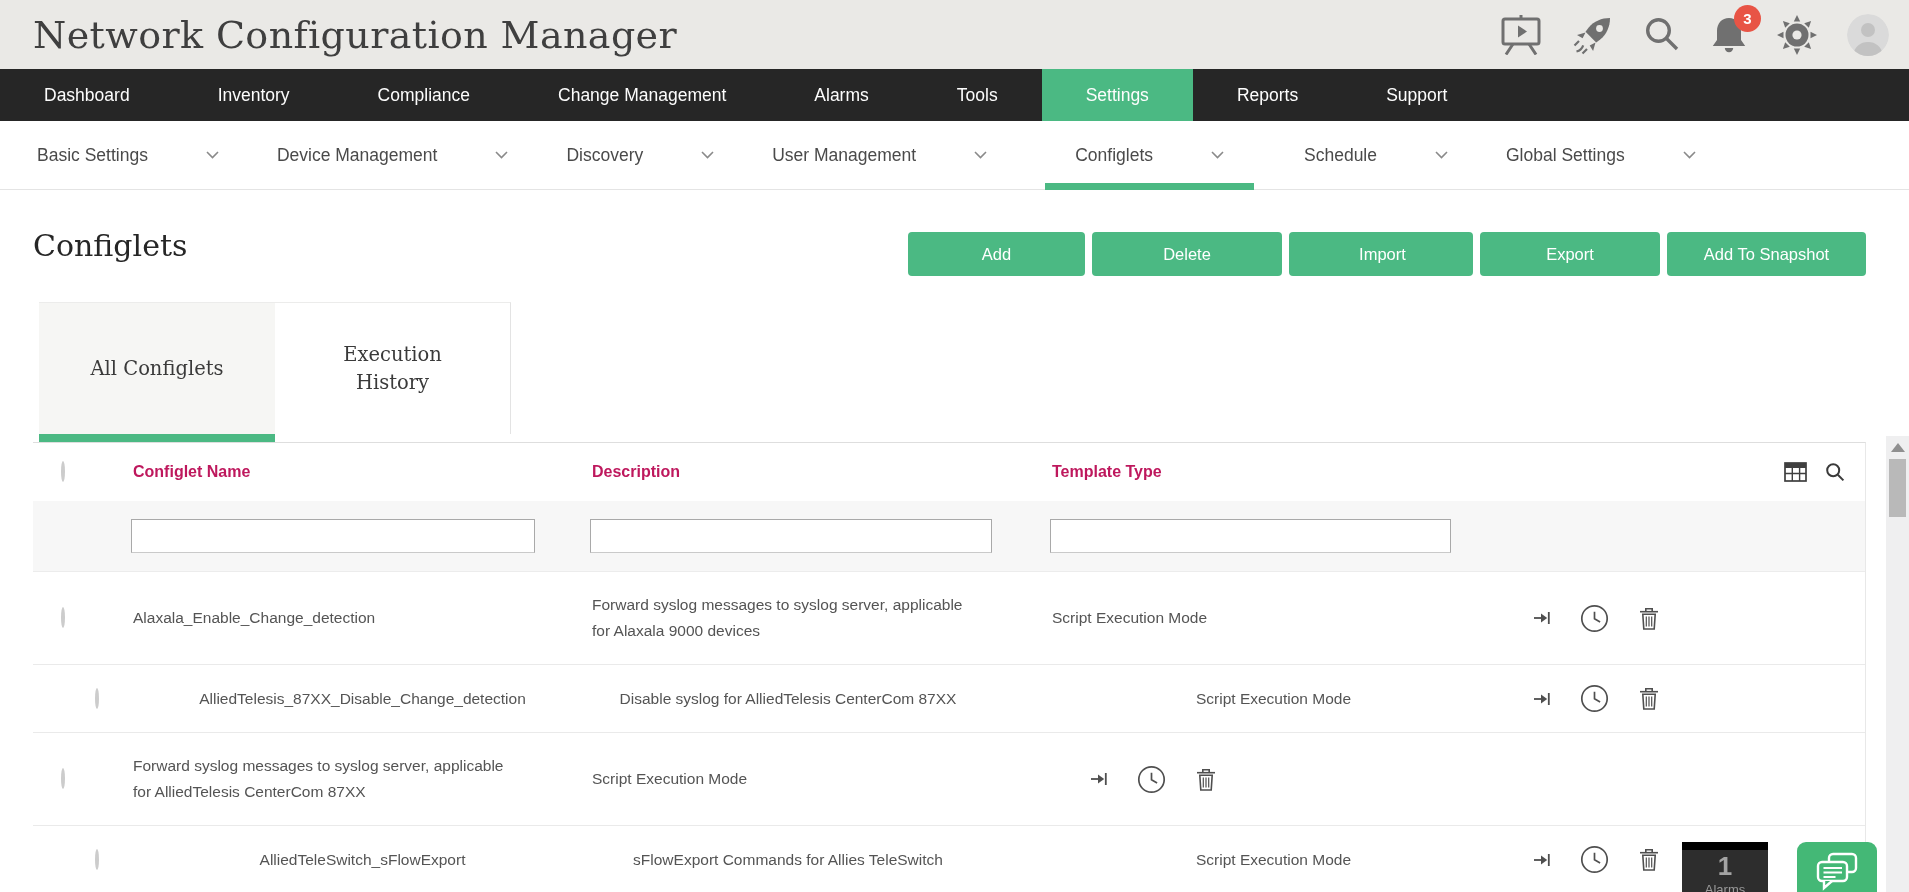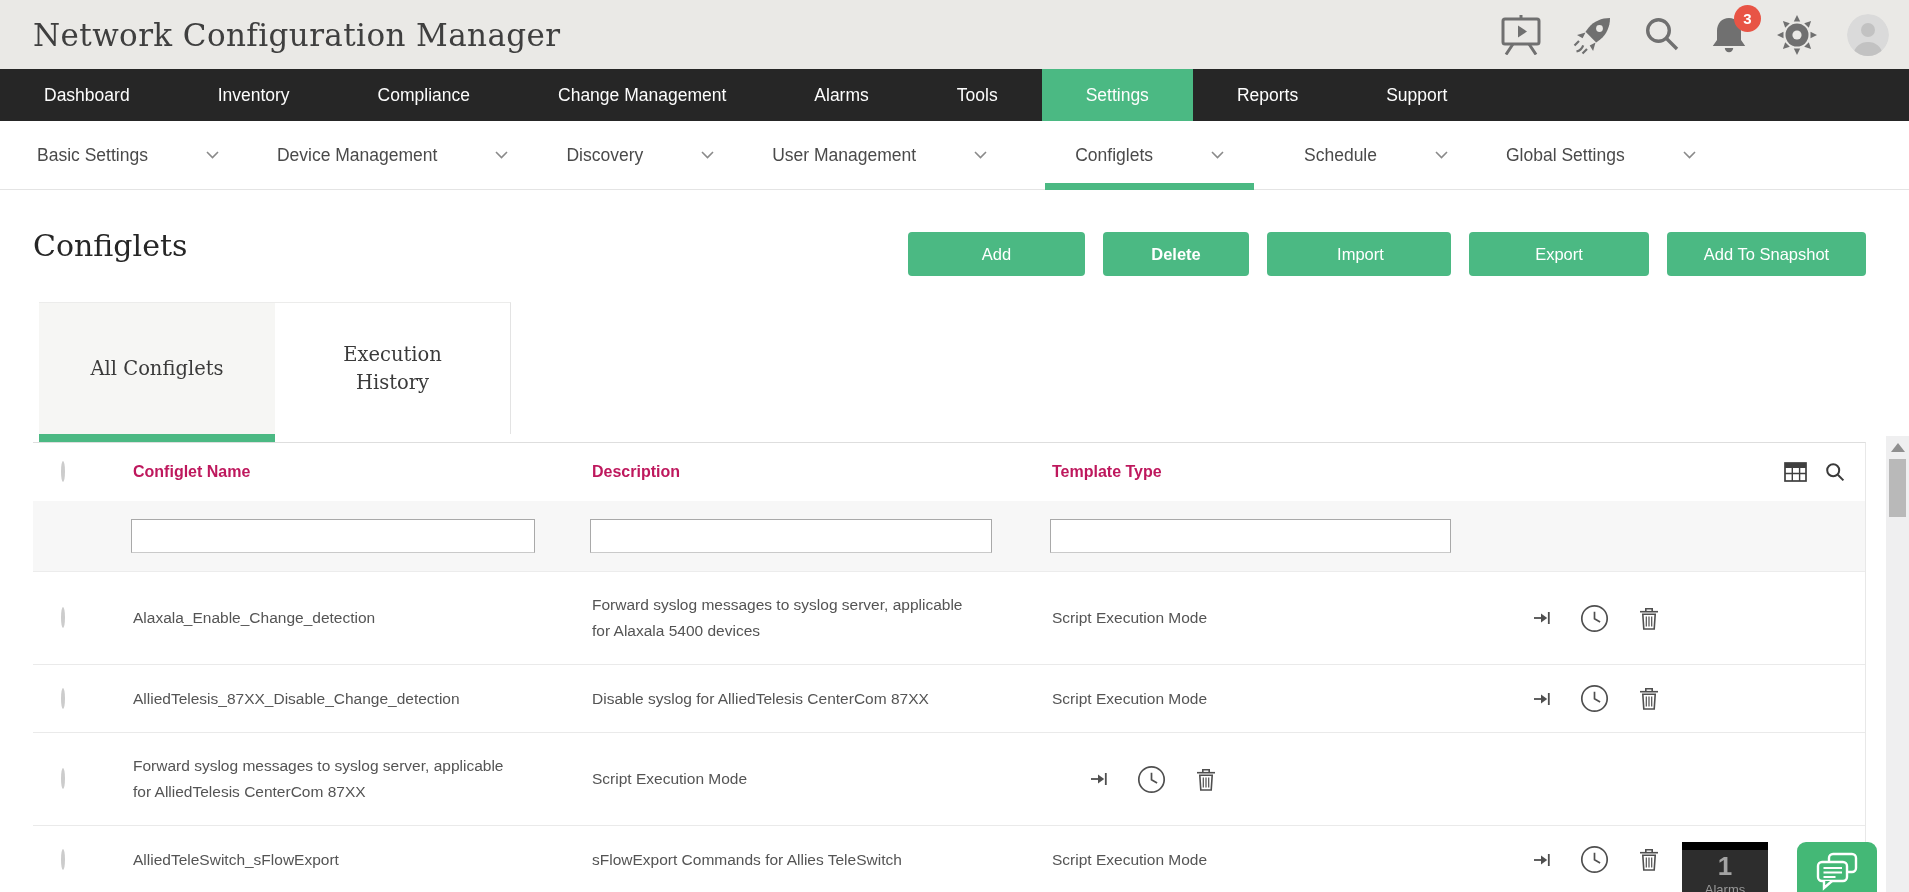--- a/index.html
+++ b/index.html
@@ -3,21 +3,21 @@
 <meta charset="utf-8">
 <style>
   html,body{margin:0;padding:0;background:#fff;}
   .screen{position:relative;width:1909px;height:892px;overflow:hidden;background:#fff;
           font-family:"Liberation Sans",sans-serif;-webkit-font-smoothing:antialiased;}
 
   
   .topbar{position:absolute;left:0;top:0;width:100%;height:69px;background:#eae9e6;
           display:flex;align-items:center;justify-content:space-between;box-sizing:border-box;
           padding:0 20px 0 33px;}
-  .app-title{margin:0;font-family:"DejaVu Serif",serif;font-weight:400;font-size:31px;color:#3f3f3f;letter-spacing:.4px;}
+  .app-title{margin:0;font-family:"DejaVu Serif",serif;font-weight:400;font-size:38px;color:#3f3f3f;letter-spacing:.4px;}
   .topbar-icons{display:flex;align-items:center;gap:30px;}
   .tb-icon{position:relative;display:flex;align-items:center;justify-content:center;cursor:pointer;}
   .badge{position:absolute;top:-10px;right:-14px;min-width:27px;height:27px;border-radius:14px;
          background:#e85445;color:#fff;font-size:15px;font-weight:bold;
          display:flex;align-items:center;justify-content:center;padding:0 4px;box-sizing:border-box;}
   .avatar{width:42px;height:42px;border-radius:50%;overflow:hidden;cursor:pointer;}
 
   
   .mainnav{position:absolute;left:0;top:69px;width:100%;height:52px;background:#262626;
            display:flex;align-items:stretch;}
@@ -29,25 +29,25 @@
           border-bottom:1px solid #e4e4e4;display:flex;align-items:stretch;box-sizing:border-box;padding-left:37px;}
   .subnav-item{position:relative;display:flex;align-items:center;margin-right:58px;
                color:#4a4a4a;font-size:17.5px;cursor:pointer;white-space:nowrap;gap:18px;}
   .subnav-item .chev{margin-left:40px;display:flex;}
   .subnav-item.active{padding:0 30px;margin-right:50px;}
   .subnav-item.active::after{content:"";position:absolute;left:0;right:0;bottom:-1px;height:7px;background:#4bb983;}
 
   
   .page-title{position:absolute;left:33px;top:228px;margin:0;font-family:"DejaVu Serif",serif;
               font-weight:400;font-size:30px;color:#262626;}
-  .actions{position:absolute;top:232px;right:43px;display:flex;gap:18px;}
+  .actions{position:absolute;top:232px;right:43px;display:flex;gap:7px;}
   .btn{height:44px;border:none;border-radius:4px;background:#4bb983;color:#fff;font-size:16.5px;
        font-family:"Liberation Sans",sans-serif;display:flex;align-items:center;justify-content:center;cursor:pointer;}
   .btn:nth-child(1){width:177px;}
-  .btn:nth-child(2){width:146px;font-weight:bold;}
+  .btn:nth-child(2){width:190px;}
   .btn:nth-child(3){width:184px;padding-left:9px;}
   .btn:nth-child(4){width:180px;}
   .btn:nth-child(5){width:199px;}
 
   
   .tabs{position:absolute;left:39px;top:302px;display:flex;}
   .tab{width:236px;height:132px;display:flex;align-items:center;justify-content:center;text-align:center;
        font-family:"DejaVu Serif",serif;font-size:19.5px;color:#3a3a3a;background:#fff;cursor:pointer;
        border-top:1px solid #ececeb;box-sizing:border-box;}
   .tab .lbl{width:160px;line-height:28px;}
@@ -68,21 +68,21 @@
 
   .filter-row{height:70px;background:#f7f7f7;border-bottom:1px solid #ececec;}
   .f-input{height:34px;box-sizing:border-box;border:1px solid #a9a9a9;border-bottom-color:#cacaca;
            background:#fff;margin-left:-2px;padding:0 8px;font-size:15px;outline:none;}
   .f-input.name{width:404px;}
   .f-input.desc{width:402px;}
   .f-input.type{width:401px;}
 
   .row{border-bottom:1px solid #eaeaea;}
   .row.tall{min-height:92px;}
-  .row.short{min-height:67px;}
+  .row.short{min-height:67px;text-align:center;}
   .cell-name,.cell-desc,.cell-type{font-size:15.5px;color:#545454;}
   .cell-desc{max-width:392px;line-height:26px;}
   .row-actions{display:flex;align-items:center;gap:30px;padding-left:38px;}
   .row-actions span{display:flex;cursor:pointer;}
 
   
   .scrollbar{position:absolute;top:436px;right:0;width:23px;bottom:0;background:#efeff0;}
   .sb-up{width:0;height:0;margin:7px auto 0;border-left:7px solid transparent;border-right:7px solid transparent;
          border-bottom:9px solid #909090;cursor:pointer;}
   .sb-thumb{width:17px;height:58px;margin:7px auto 0;background:#b9b9b9;cursor:pointer;}
@@ -285,21 +285,21 @@
       <div></div>
       <div><input class="f-input name" type="text" value="" style=""></div>
       <div><input class="f-input desc" type="text" value="" style=""></div>
       <div><input class="f-input type" type="text" value="" style=""></div>
       <div></div>
     </div>
 
     <div class="grid-row row tall">
       <div><span class="circle"></span></div>
       <div class="cell-name">Alaxala_Enable_Change_detection</div>
-      <div class="cell-desc">Forward syslog messages to syslog server, applicable for Alaxala 5400 devices</div>
+      <div class="cell-desc">Forward syslog messages to syslog server, applicable for Alaxala 9000 devices</div>
       <div class="cell-type">Script Execution Mode</div>
       <div class="row-actions">
         <span>
             <svg width="17" height="16" viewBox="0 0 17 16">
               <path d="M1 8h8.5" stroke="#4f4f4f" stroke-width="1.8"></path>
               <path d="M8 3.5L14.2 8 8 12.5z" fill="#4f4f4f"></path>
               <path d="M15.8 2v12" stroke="#4f4f4f" stroke-width="1.8"></path>
             </svg>
           </span>
         <span>

